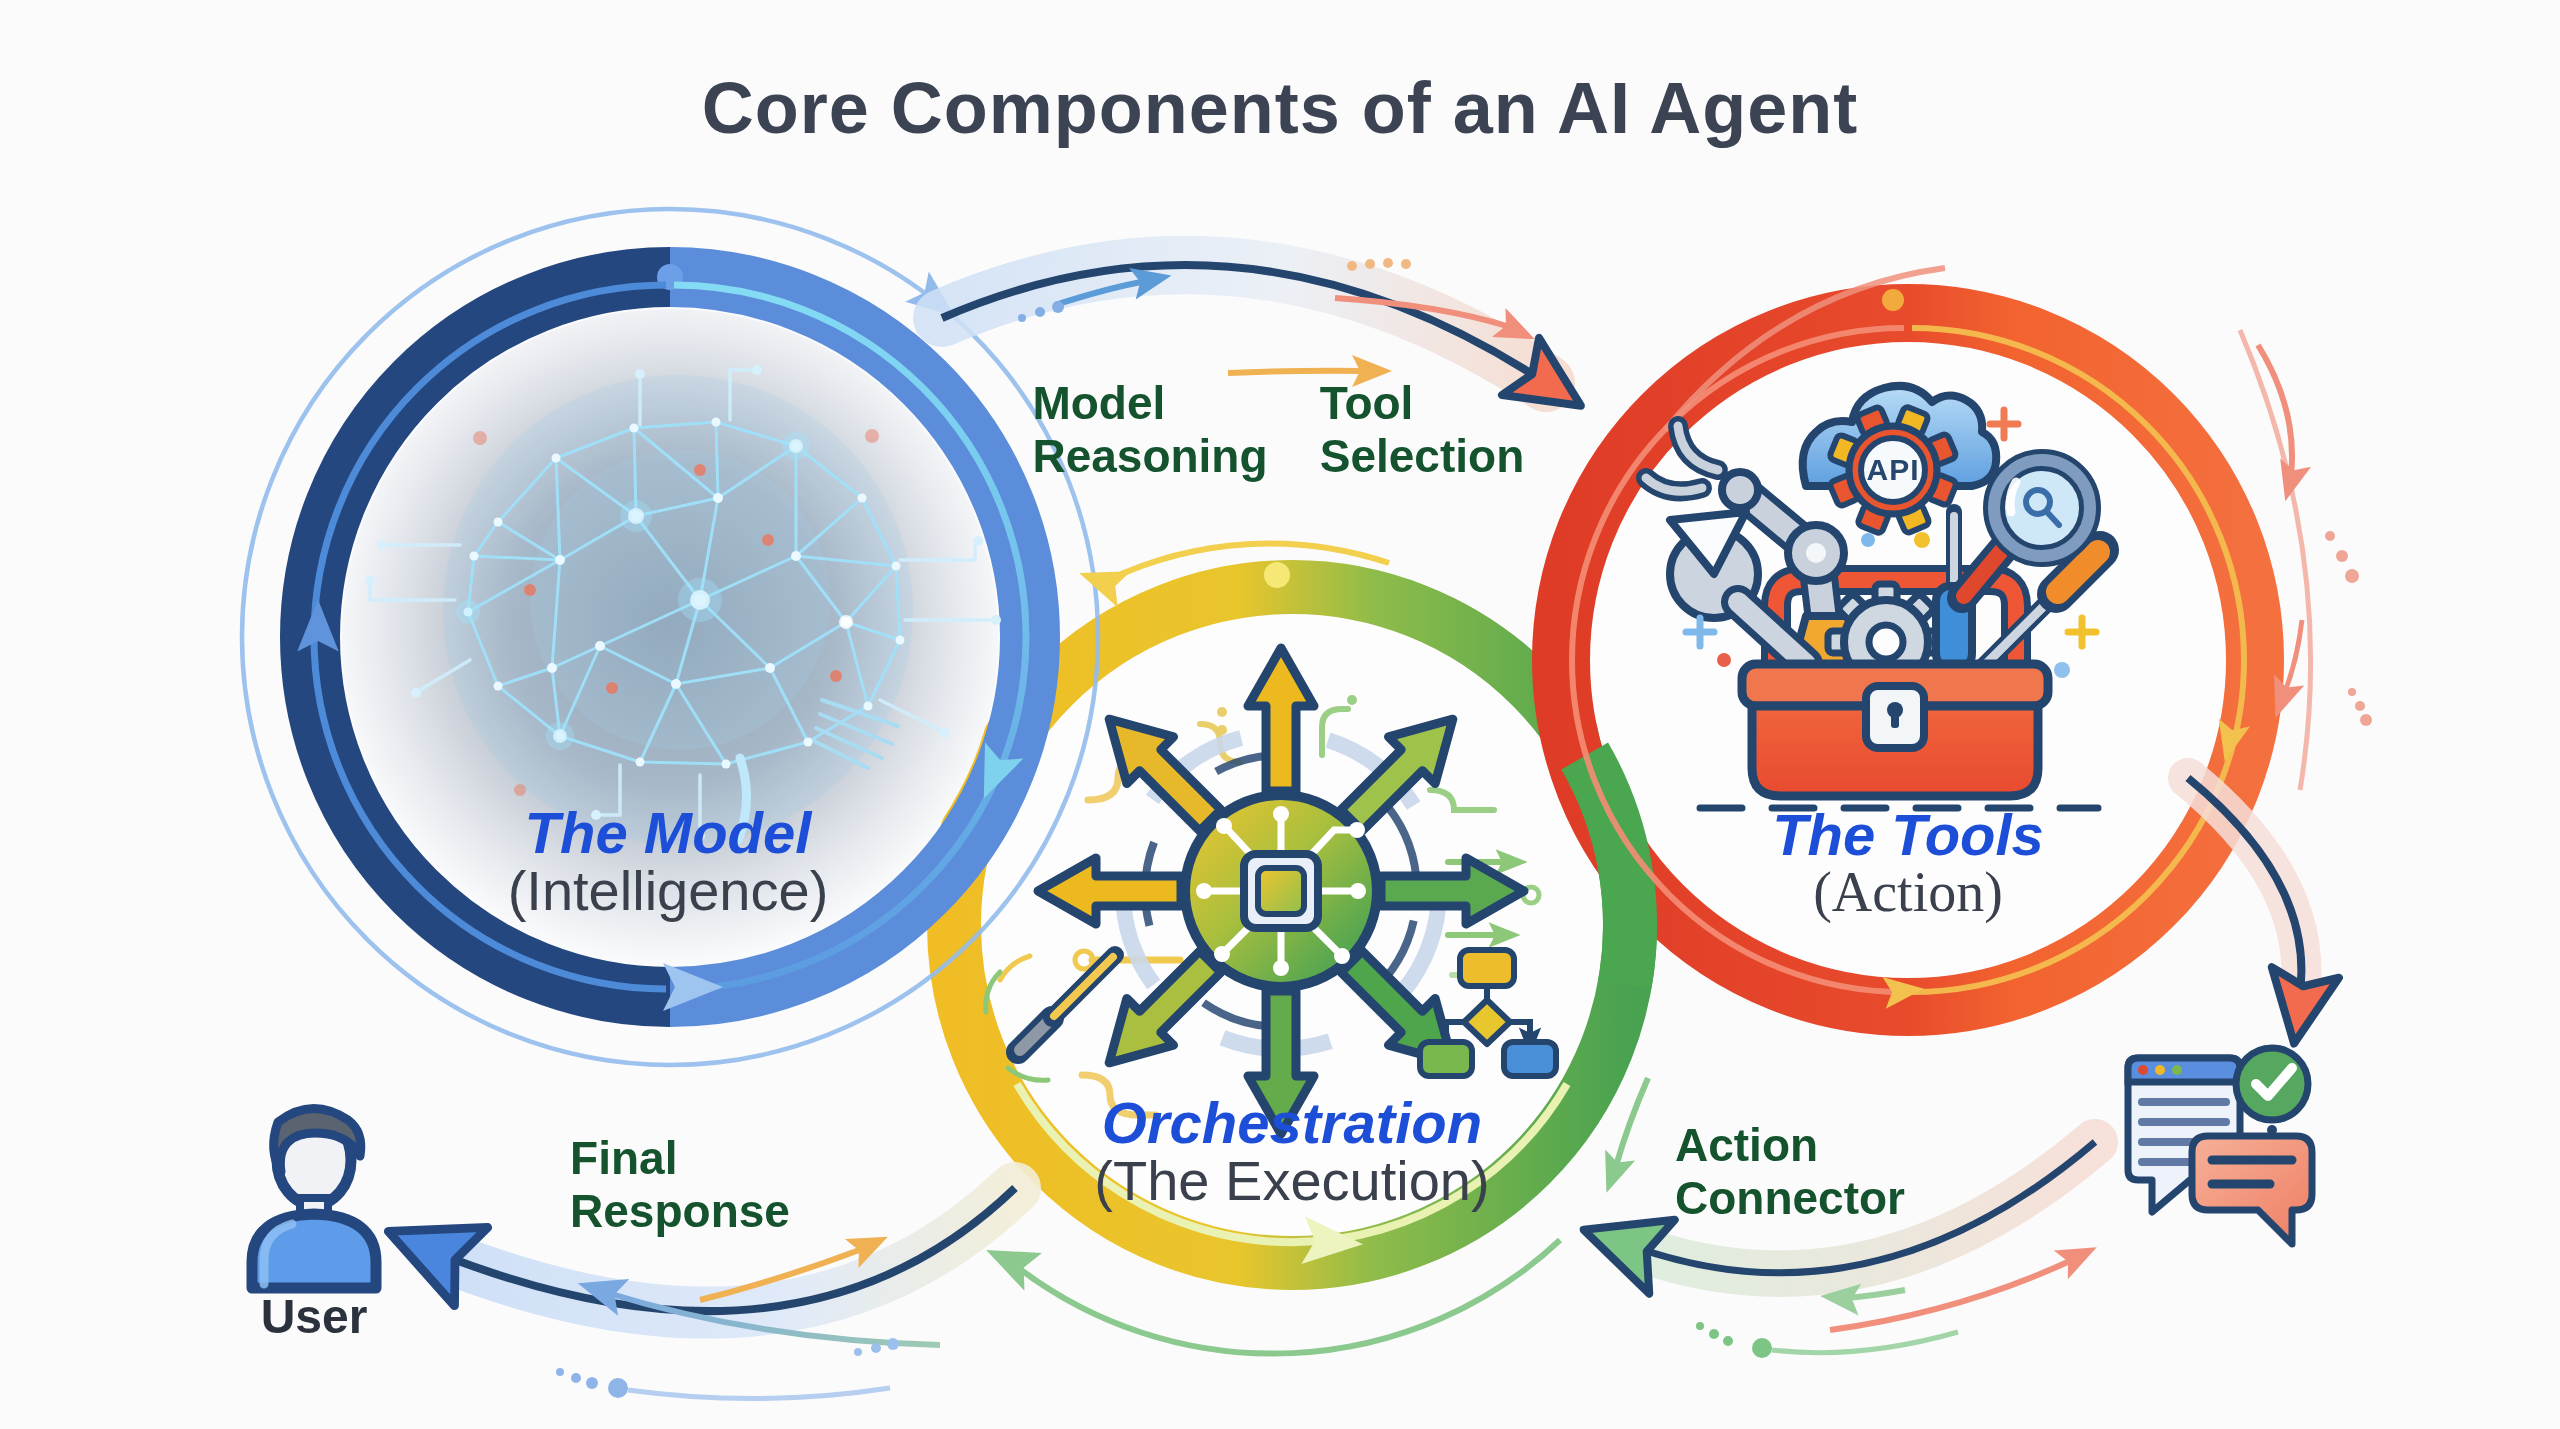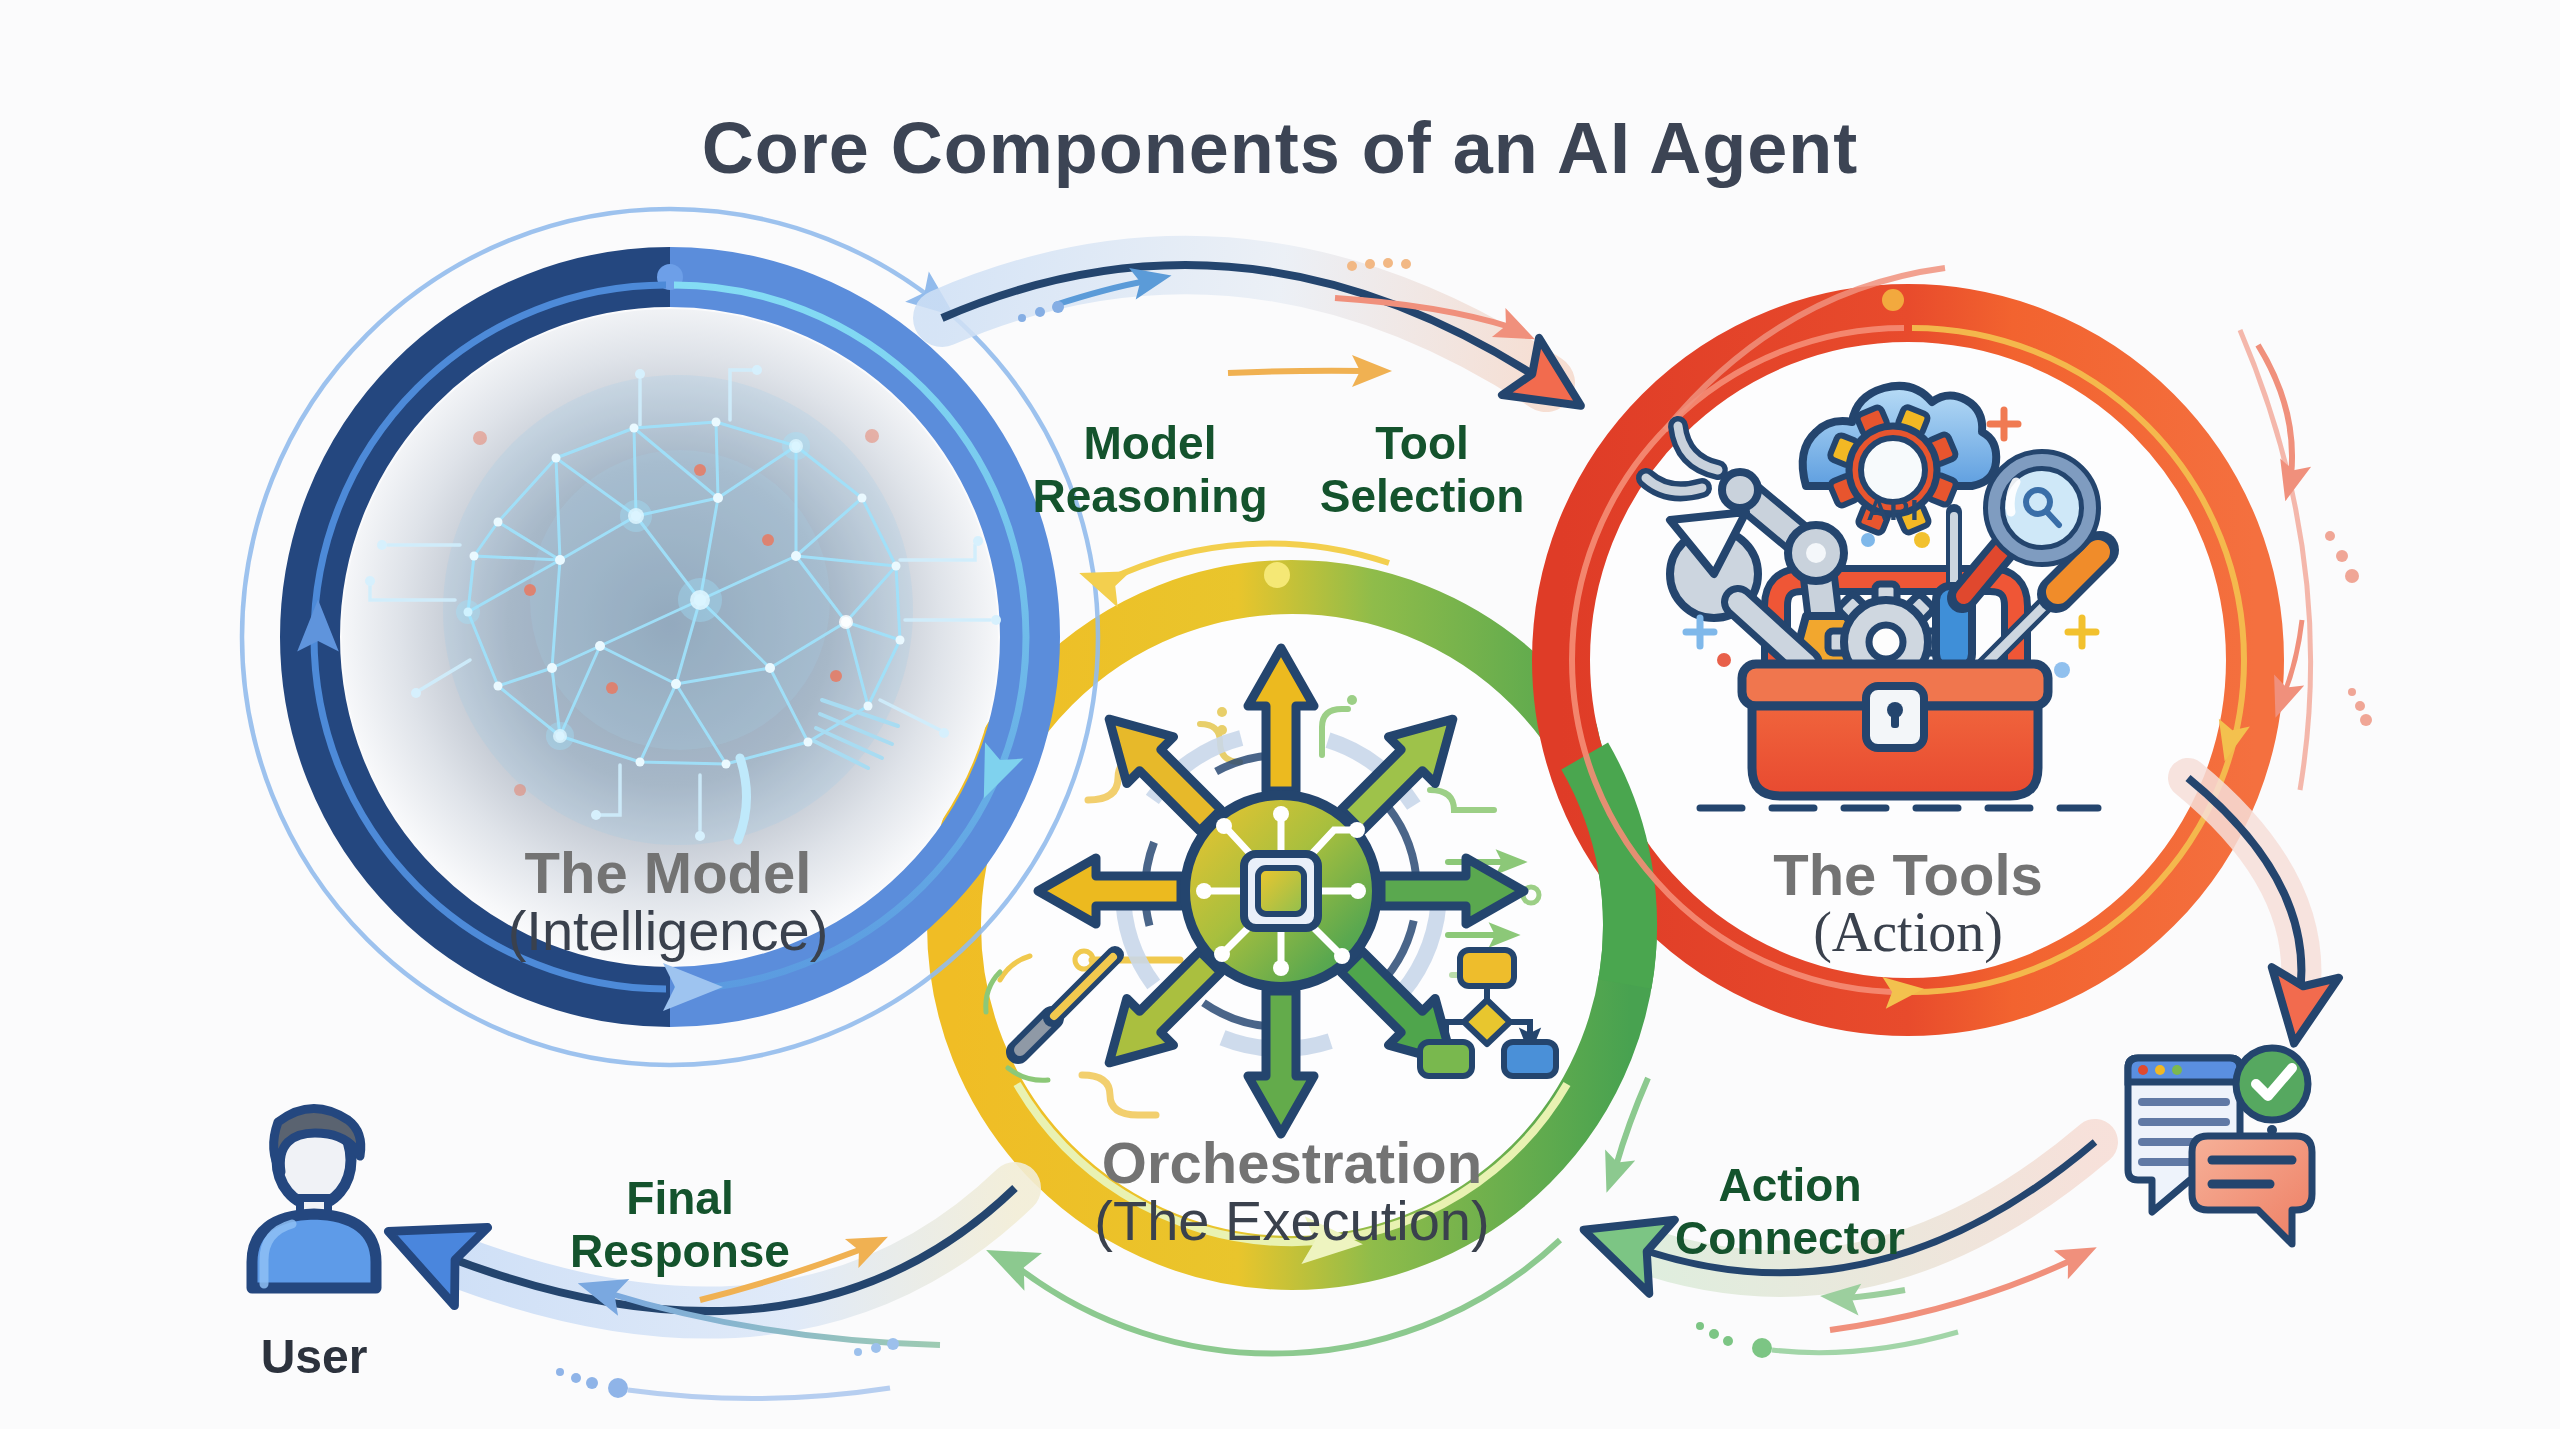--- a/index.html
+++ b/index.html
@@ -3,23 +3,23 @@
 <meta charset="utf-8">
 <style>
   * { margin:0; padding:0; box-sizing:border-box; }
   html,body { width:2560px; height:1429px; }
   body {
     position:relative; overflow:hidden;
     background:#fbfbfc;
     font-family:"Liberation Sans", sans-serif;
   }
   svg.canvas { position:absolute; left:0; top:0; }
-  .lbl { position:absolute; transform:translate(-50%,-50%); text-align:center; white-space:pre-line;margin-top:40px; }
+  .lbl { position:absolute; transform:translate(-50%,-50%); text-align:left; white-space:pre-line; }
   .title      { font-size:72px; font-weight:700; color:#3c4454; letter-spacing:1px; }
-  .node-title { font-size:58px; font-weight:700; color:#737373; }
+  .node-title { font-size:58px; font-weight:700; color:#1d4ed8;font-style:italic; }
   .node-sub   { font-size:56px; font-weight:400; color:#3a414d; }
   .flow-label { font-size:46px; font-weight:700; color:#14532d; line-height:1.15; }
   .user-label { font-size:48px; font-weight:700; color:#2c323d; }
   .api-label  { font-size:30px; font-weight:700; color:#27476e; letter-spacing:1px; }
 </style>
 </head>
 <body>
 
 <svg class="canvas" width="2560" height="1429" viewBox="0 0 2560 1429">
   <defs>

